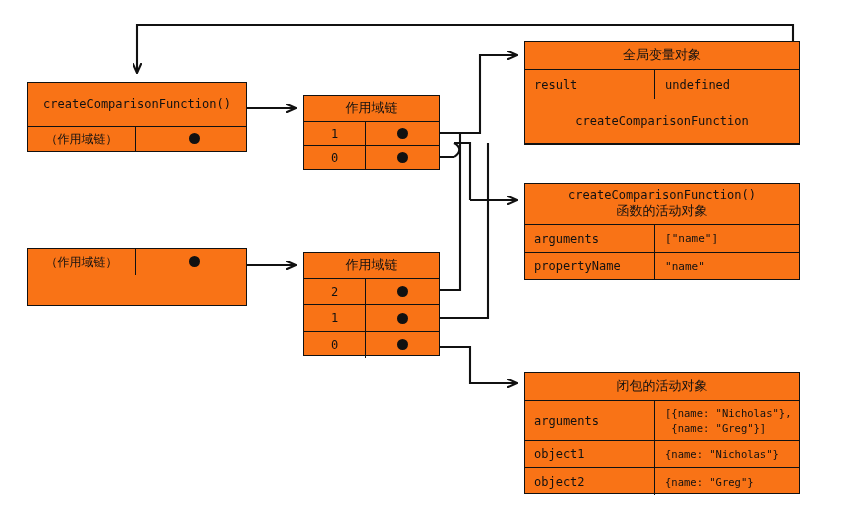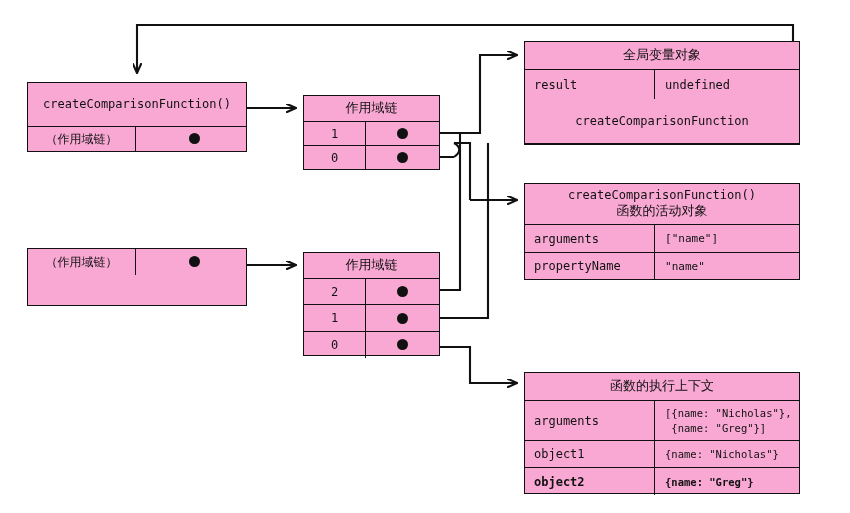--- a/index.html
+++ b/index.html
@@ -2,21 +2,21 @@
 <html><head>
 <meta charset="utf-8">
 <style>
   html,body{margin:0;padding:0;background:#ffffff;}
   body{
     width:850px;height:513px;position:relative;overflow:hidden;
     font-family:"DejaVu Sans Mono","Liberation Mono",monospace;
     color:#111;
   }
   #canvas{position:absolute;inset:0;width:850px;height:513px;}
-  .box{position:absolute;border:1.6px solid #111;background:#f9a8d4;box-sizing:border-box;}
+  .box{position:absolute;border:1.6px solid #111;background:#f97316;box-sizing:border-box;}
   .hdr{
     box-sizing:border-box;border-bottom:1.6px solid #111;
     display:flex;align-items:center;justify-content:center;
     text-align:center;line-height:1.28;
   }
   .row{
     box-sizing:border-box;display:flex;align-items:stretch;
     border-bottom:1.6px solid #111;
   }
   .row.last{border-bottom:none;}
@@ -178,27 +178,27 @@
     <div class="cellL lefttext mono t12" style="width:131px;">arguments</div>
     <div class="cellR lefttext mono t11" style="width:145px;">["name"]</div>
   </div>
   <div class="row last" style="height:26px;">
     <div class="cellL lefttext mono t12" style="width:131px;">propertyName</div>
     <div class="cellR lefttext mono t11" style="width:145px;">"name"</div>
   </div>
 </div>
 
 <div class="box" style="left:524px;top:372px;width:276px;height:122px;">
-  <div class="hdr cn t13" style="height:28px;">函数的执行上下文</div>
+  <div class="hdr cn t13" style="height:28px;">闭包的活动对象</div>
   <div class="row" style="height:40px;">
     <div class="cellL lefttext mono t12" style="width:131px;">arguments</div>
     <div class="cellR lefttext mono t105" style="width:145px;line-height:1.35;">[{name: "Nicholas"},
  {name: "Greg"}]</div>
   </div>
   <div class="row" style="height:27px;">
     <div class="cellL lefttext mono t12" style="width:131px;">object1</div>
     <div class="cellR lefttext mono t105" style="width:145px;">{name: "Nicholas"}</div>
   </div>
-  <div class="row last" style="height:27px;font-weight:bold;">
+  <div class="row last" style="height:27px;">
     <div class="cellL lefttext mono t12" style="width:131px;">object2</div>
     <div class="cellR lefttext mono t105" style="width:145px;">{name: "Greg"}</div>
   </div>
 </div>
 
 </body></html>

